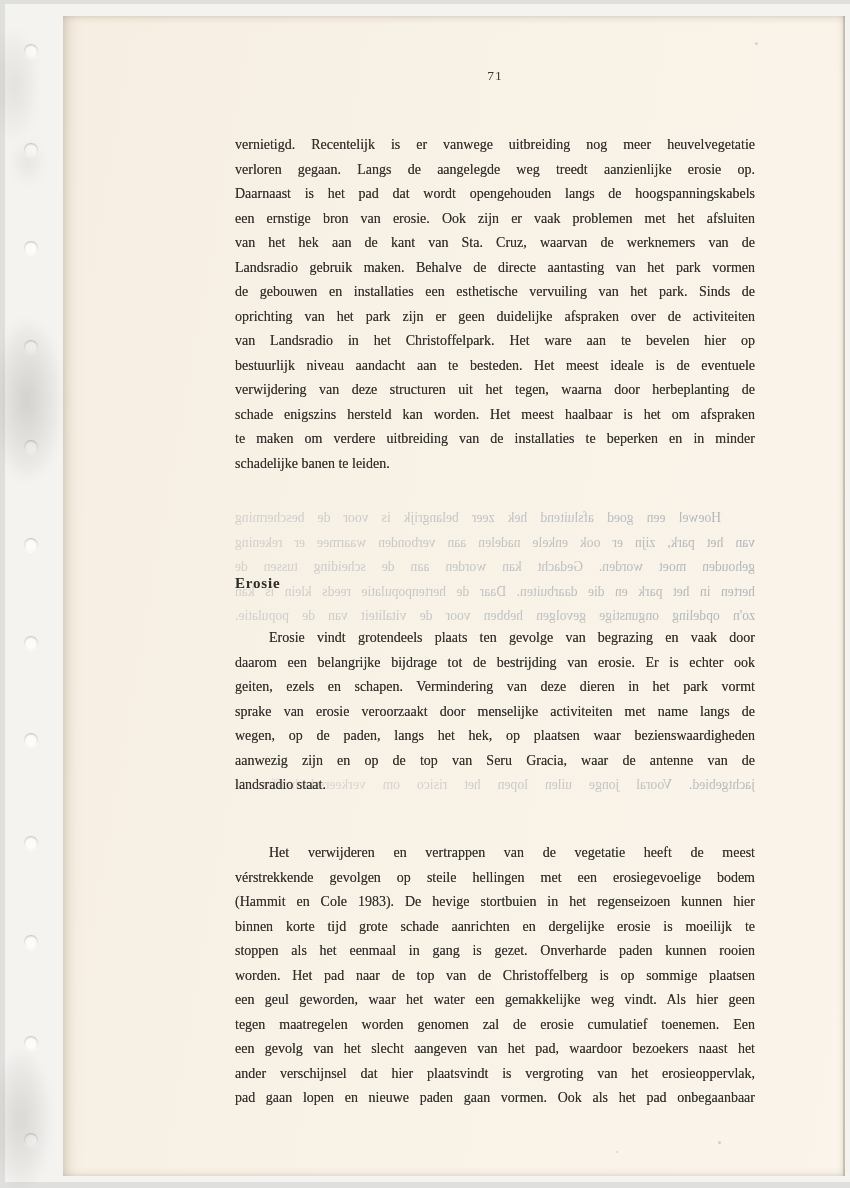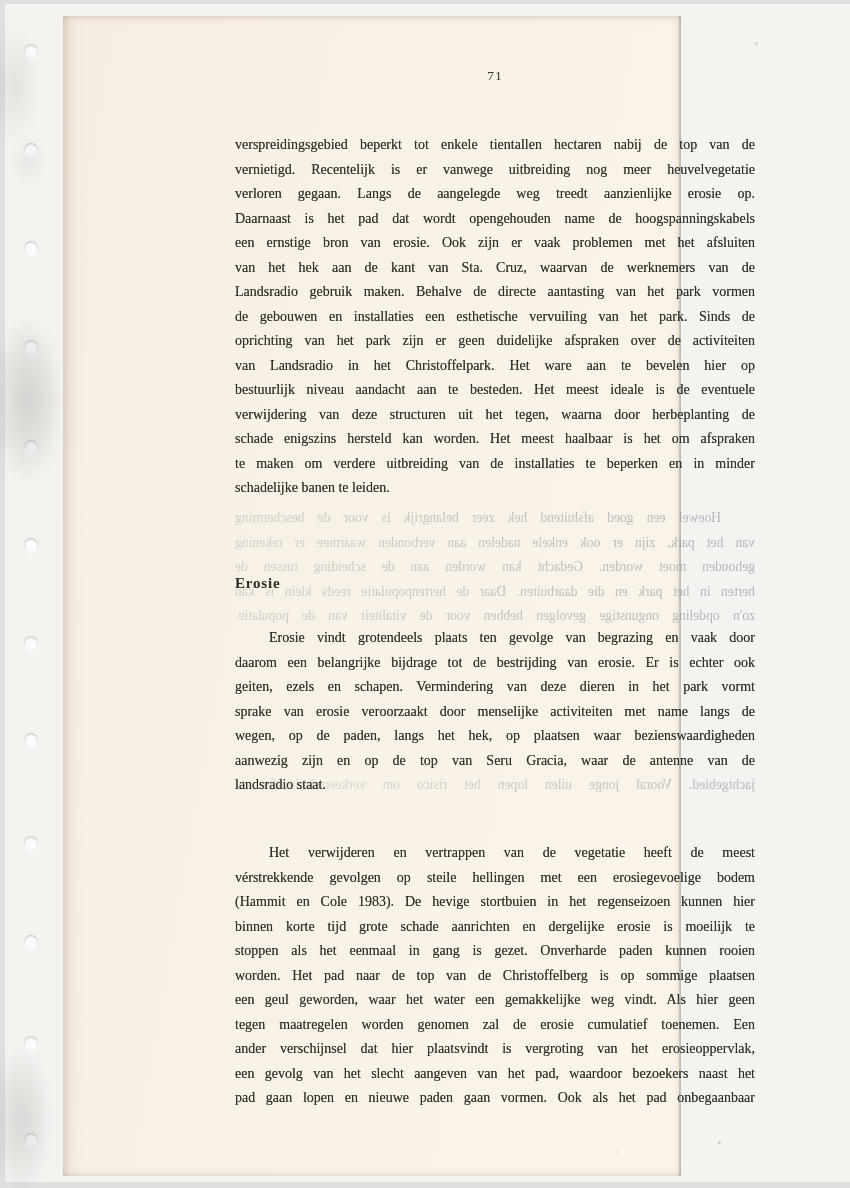--- a/index.html
+++ b/index.html
@@ -9,21 +9,21 @@
     font-family:"Liberation Serif","DejaVu Serif",serif;
   }
   .scene{position:relative;width:850px;height:1188px;background:#dfdfdd;}
   
   .sheet{
     position:absolute;left:5px;top:4px;width:845px;height:1178px;
     background:#f4f3f0;
   }
   
   .page-img{
-    position:absolute;left:58px;top:12px;width:618px;height:1160px;
+    position:absolute;left:58px;top:12px;width:782px;height:1160px;
     background:linear-gradient(100deg,#f6eee2 0%,#f8f1e6 40%,#faf4ea 100%);
     box-shadow:
       inset 12px 0 16px -12px rgba(150,135,115,0.55),
       inset -4px 0 6px -3px rgba(160,150,130,0.45),
       inset 0 6px 8px -6px rgba(160,150,130,0.35),
       inset 0 -5px 8px -6px rgba(160,150,130,0.30);
   }
   .edge-line{
     position:absolute;right:0;top:0;width:2px;height:100%;
     background:rgba(150,138,118,0.35);
@@ -109,24 +109,23 @@
             <div class="line end">zo'n opdeling ongunstige gevolgen hebben voor de vitaliteit van de populatie.</div>
           </div>
 
         <div class="bleed bleed-stray">
 
         <div class="line">jachtgebied. Vooral jonge uilen lopen het risico om verkeersslachtoffer te</div>
           </div>
 
         <div class="par par-1">
 
-        <div class="line">verspreidingsgebied beperkt tot enkele tientallen hectaren nabij de top van de</div>
             <div class="line">vernietigd. Recentelijk is er vanwege uitbreiding nog meer heuvelvegetatie</div>
             <div class="line">verloren gegaan. Langs de aangelegde weg treedt aanzienlijke erosie op.</div>
-            <div class="line">Daarnaast is het pad dat wordt opengehouden name de hoogspanningskabels</div>
+            <div class="line">Daarnaast is het pad dat wordt opengehouden langs de hoogspanningskabels</div>
             <div class="line">een ernstige bron van erosie. Ook zijn er vaak problemen met het afsluiten</div>
             <div class="line">van het hek aan de kant van Sta. Cruz, waarvan de werknemers van de</div>
             <div class="line">Landsradio gebruik maken. Behalve de directe aantasting van het park vormen</div>
             <div class="line">de gebouwen en installaties een esthetische vervuiling van het park. Sinds de</div>
             <div class="line">oprichting van het park zijn er geen duidelijke afspraken over de activiteiten</div>
             <div class="line">van Landsradio in het Christoffelpark. Het ware aan te bevelen hier op</div>
             <div class="line">bestuurlijk niveau aandacht aan te besteden. Het meest ideale is de eventuele</div>
             <div class="line">verwijdering van deze structuren uit het tegen, waarna door herbeplanting de</div>
             <div class="line">schade enigszins hersteld kan worden. Het meest haalbaar is het om afspraken</div>
             <div class="line">te maken om verdere uitbreiding van de installaties te beperken en in minder</div>
@@ -149,22 +148,22 @@
         <div class="par par-3">
 
         <div class="line indent">Het verwijderen en vertrappen van de vegetatie heeft de meest</div>
             <div class="line">vérstrekkende gevolgen op steile hellingen met een erosiegevoelige bodem</div>
             <div class="line">(Hammit en Cole 1983). De hevige stortbuien in het regenseizoen kunnen hier</div>
             <div class="line">binnen korte tijd grote schade aanrichten en dergelijke erosie is moeilijk te</div>
             <div class="line">stoppen als het eenmaal in gang is gezet. Onverharde paden kunnen rooien</div>
             <div class="line">worden. Het pad naar de top van de Christoffelberg is op sommige plaatsen</div>
             <div class="line">een geul geworden, waar het water een gemakkelijke weg vindt. Als hier geen</div>
             <div class="line">tegen maatregelen worden genomen zal de erosie cumulatief toenemen. Een</div>
+            <div class="line">een gevolg van het slecht aangeven van het pad, waardoor bezoekers naast het</div>
             <div class="line">ander verschijnsel dat hier plaatsvindt is vergroting van het erosieoppervlak,</div>
-            <div class="line">een gevolg van het slecht aangeven van het pad, waardoor bezoekers naast het</div>
             <div class="line">pad gaan lopen en nieuwe paden gaan vormen. Ook als het pad onbegaanbaar</div>
           </div>
 
       </div>
     </div>
 
   </div>
 
   <div class="hole" style="top:44px"></div>
   <div class="hole" style="top:143px"></div>

